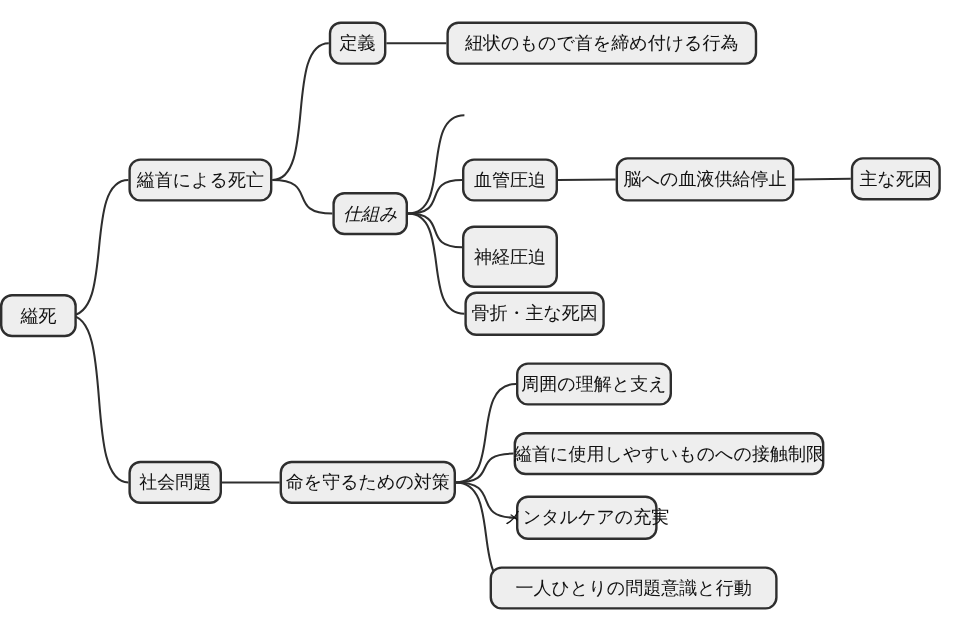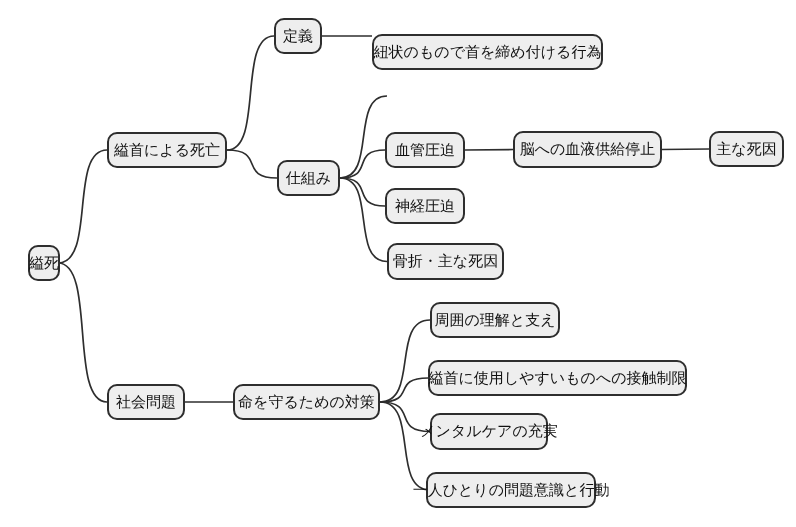--- a/index.html
+++ b/index.html
@@ -54,29 +54,29 @@
       <path d="M 340 178 C 376.66 178, 350.34 261.5, 387 261.5" fill="none" stroke="#2e2e2e" stroke-width="1.7"></path>
       <path d="M 465 150 L 513 149.5" fill="none" stroke="#2e2e2e" stroke-width="1.7"></path>
       <path d="M 662 149.5 L 709 149" fill="none" stroke="#2e2e2e" stroke-width="1.7"></path>
       <path d="M 185 402 L 233 402" fill="none" stroke="#2e2e2e" stroke-width="1.7"></path>
       <path d="M 380 402 C 419 402, 391 320, 430 320" fill="none" stroke="#2e2e2e" stroke-width="1.7"></path>
       <path d="M 380 402 C 417.44 402, 390.56 378, 428 378" fill="none" stroke="#2e2e2e" stroke-width="1.7"></path>
       <path d="M 380 402 C 419 402, 391 431.5, 430 431.5" fill="none" stroke="#2e2e2e" stroke-width="1.7"></path>
       <path d="M 380 402 C 419 402, 391 490, 430 490" fill="none" stroke="#2e2e2e" stroke-width="1.7"></path>
     </svg>
 
-  <div class="node" style="left:28px;  top:245px; width:32px;  height:36px;">縊死</div>
+  <div class="node" style="left:0;  top:245px; width:64px;  height:36px;">縊死</div>
   <div class="node" style="left:107px; top:132px; width:120px; height:36px;">縊首による死亡</div>
   <div class="node" style="left:107px; top:384px; width:78px;  height:36px;">社会問題</div>
   <div class="node" style="left:274px; top:18px;  width:48px;  height:36px;">定義</div>
-  <div class="node" style="left:277px; top:160px; width:63px;  height:36px;">仕組み</div>
+  <div class="node" style="left:277px; top:160px; width:63px;  height:36px;font-style:italic;">仕組み</div>
   <div class="node" style="left:233px; top:384px; width:147px; height:36px;">命を守るための対策</div>
-  <div class="node" style="left:372px; top:34px;  width:231px; height:36px;">紐状のもので首を締め付ける行為</div>
+  <div class="node" style="left:372px; top:18px;  width:259px; height:36px;">紐状のもので首を締め付ける行為</div>
   <div class="node" style="left:385px; top:132px; width:80px;  height:36px;">血管圧迫</div>
   <div class="node" style="left:513px; top:131px; width:149px; height:37px;">脳への血液供給停止</div>
   <div class="node" style="left:709px; top:131px; width:75px;  height:36px;">主な死因</div>
-  <div class="node" style="left:385px; top:188px; width:80px;  height:36px;">神経圧迫</div>
+  <div class="node" style="left:385px; top:188px; width:80px;  height:52px;">神経圧迫</div>
   <div class="node" style="left:387px; top:243px; width:117px; height:37px;">骨折・主な死因</div>
   <div class="node" style="left:428px; top:360px; width:259px; height:36px;">縊首に使用しやすいものへの接触制限</div>
   <div class="node" style="left:430px; top:302px; width:130px; height:36px;">周囲の理解と支え</div>
   <div class="node" style="left:430px; top:413px; width:118px; height:37px;">メンタルケアの充実</div>
-  <div class="node" style="left:426px; top:472px; width:170px; height:36px;">一人ひとりの問題意識と行動</div>
+  <div class="node" style="left:408px; top:472px; width:240px; height:36px;">一人ひとりの問題意識と行動</div>
 </div>
 
 </body></html>

